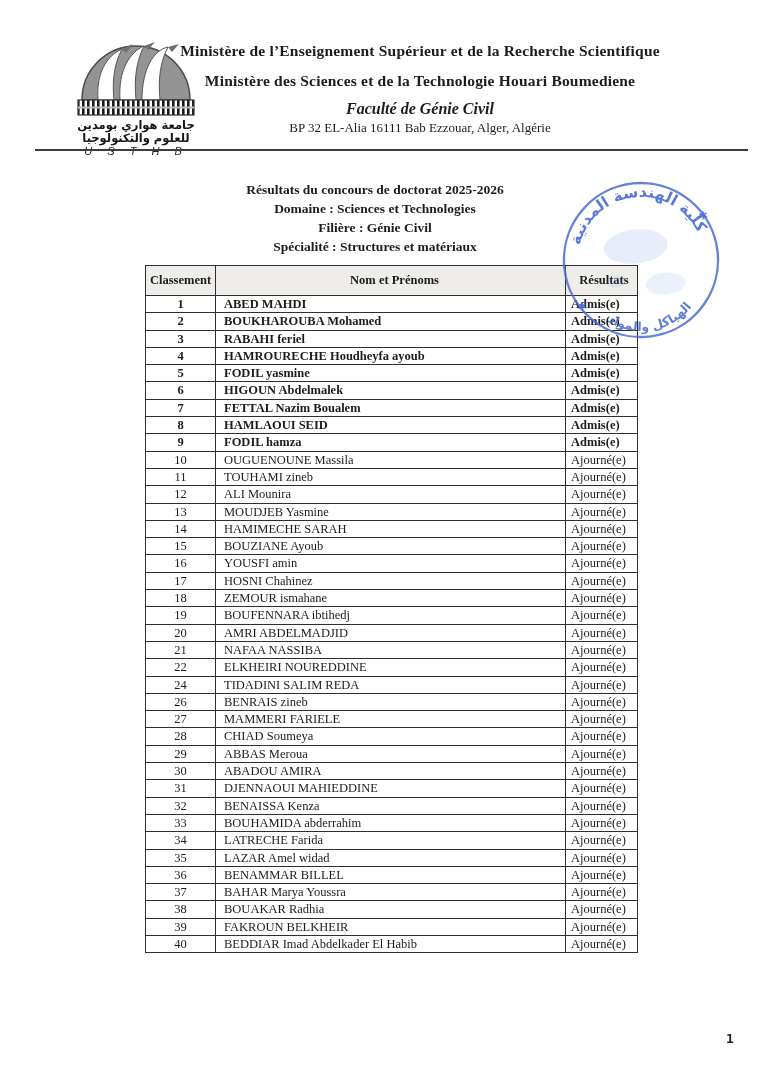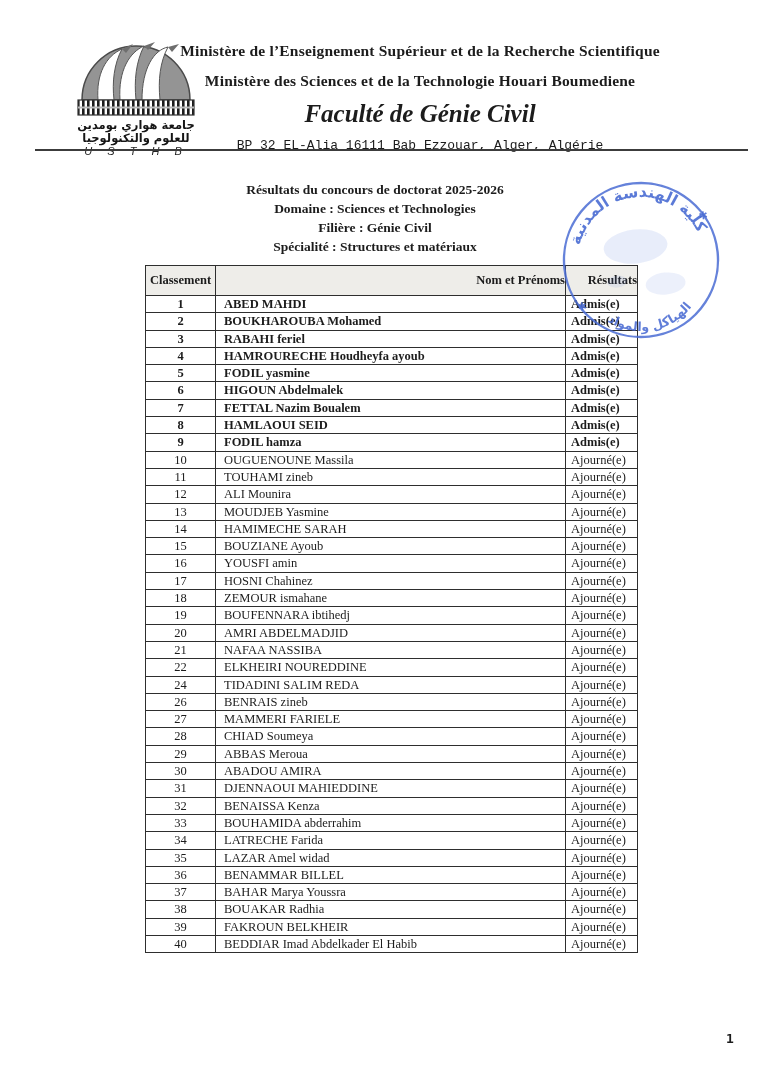--- a/index.html
+++ b/index.html
@@ -13,22 +13,22 @@
     color: #1c1c1c;
   }
 
   
   .logo { position: absolute; left: 76px; top: 40px; width: 120px; height: 118px; }
   .letterhead-text {
     position: absolute; left: 170px; top: 36px; width: 500px;
     text-align: center;
   }
   .lh-line1, .lh-line2 { font-size: 15.5px; font-weight: 600; letter-spacing: .2px; line-height: 30px; }
-  .lh-faculty { font-size: 25px; font-weight: bold; font-style: italic; margin-top: 4px; }
-  .lh-address { font-size: 13px; margin-top: 10px; font-family: Liberation Mono, monospace; }
+  .lh-faculty { font-size: 16px; font-weight: bold; font-style: italic; margin-top: 4px; }
+  .lh-address { font-size: 13px; margin-top: 2px; }
   .head-rule {
     position: absolute; left: 35px; top: 149px; width: 713px; height: 2px;
     background: #3c3c3c;
   }
 
   
   .title-block {
     position: absolute; left: 150px; top: 180px; width: 450px;
     text-align: center; font-weight: bold; font-size: 13.5px; line-height: 19px;
   }
@@ -44,21 +44,21 @@
     position: absolute; left: 145px; top: 265px;
     border-collapse: collapse; table-layout: fixed; width: 492px;
     font-size: 12.5px;
     z-index: 1;
   }
   .results-table th, .results-table td {
     border: 1.5px solid #2e2e2e;
     overflow: hidden; white-space: nowrap;
   }
   .results-table th {
-    height: 30px; background: #eeede9; text-align: right;
+    height: 30px; background: #eeede9; text-align: center;
     font-size: 12.5px; font-weight: bold;
   }
   .results-table th:first-child { text-align: center; }
   .results-table th:nth-child(2) { padding-left: 8px; }
   .results-table th:nth-child(3) { padding-left: 5px; }
   .results-table td { height: 16.3px; line-height: 16.3px; }
   .results-table td:first-child { text-align: center; }
   .results-table td:nth-child(2) { padding-left: 8px; }
   .results-table td:nth-child(3) { padding-left: 5px; }
   .results-table tr.admis td { font-weight: bold; }

